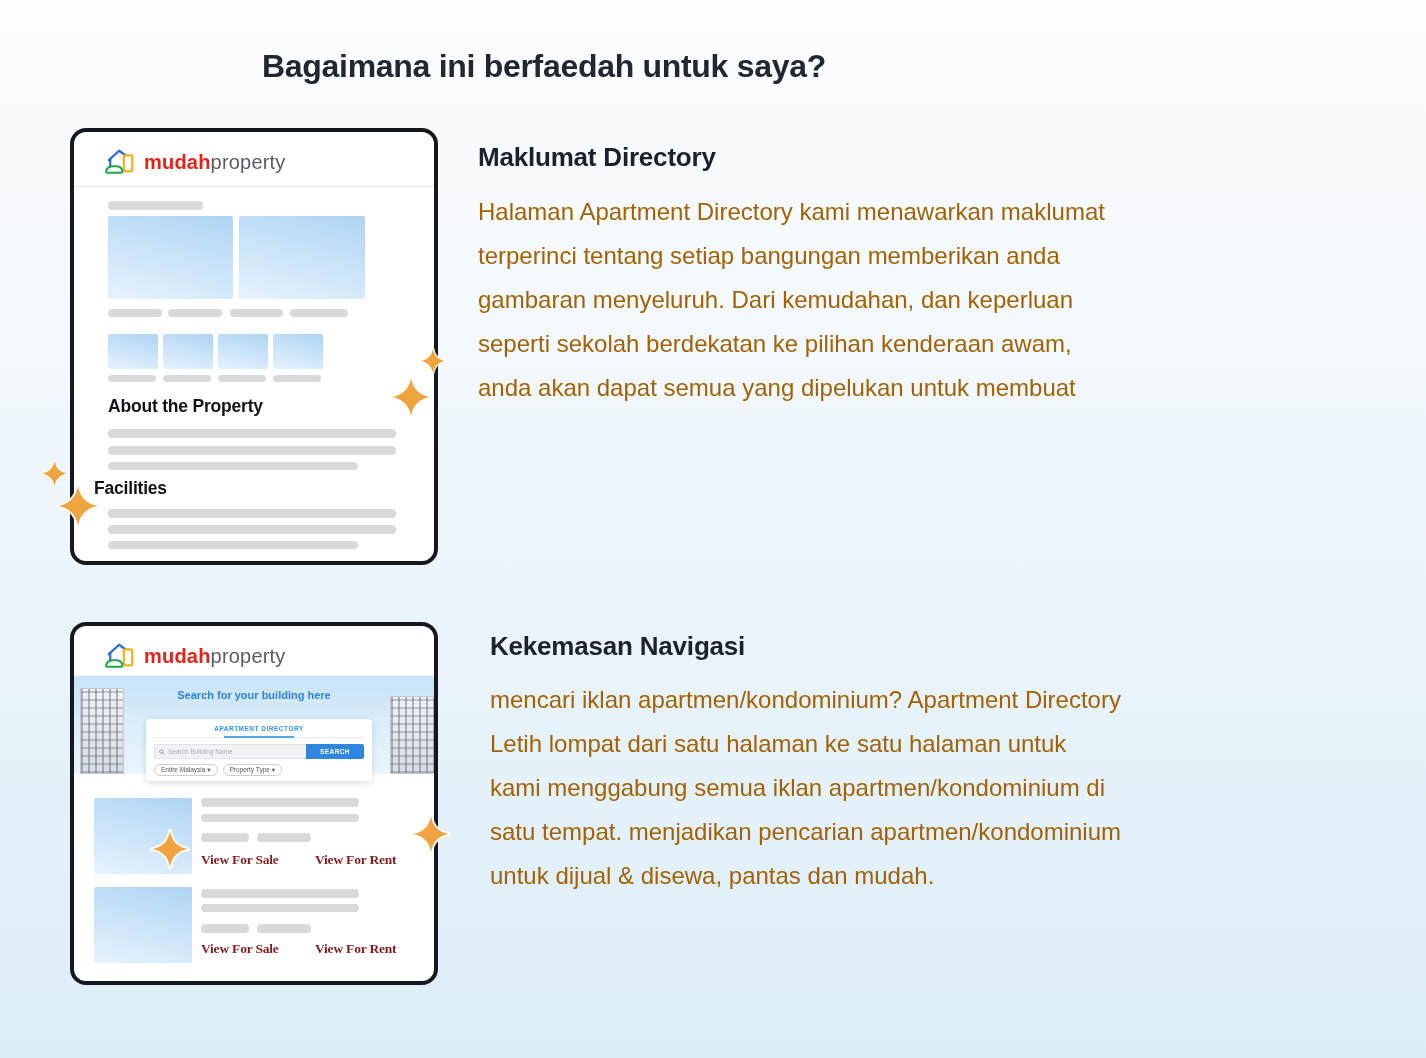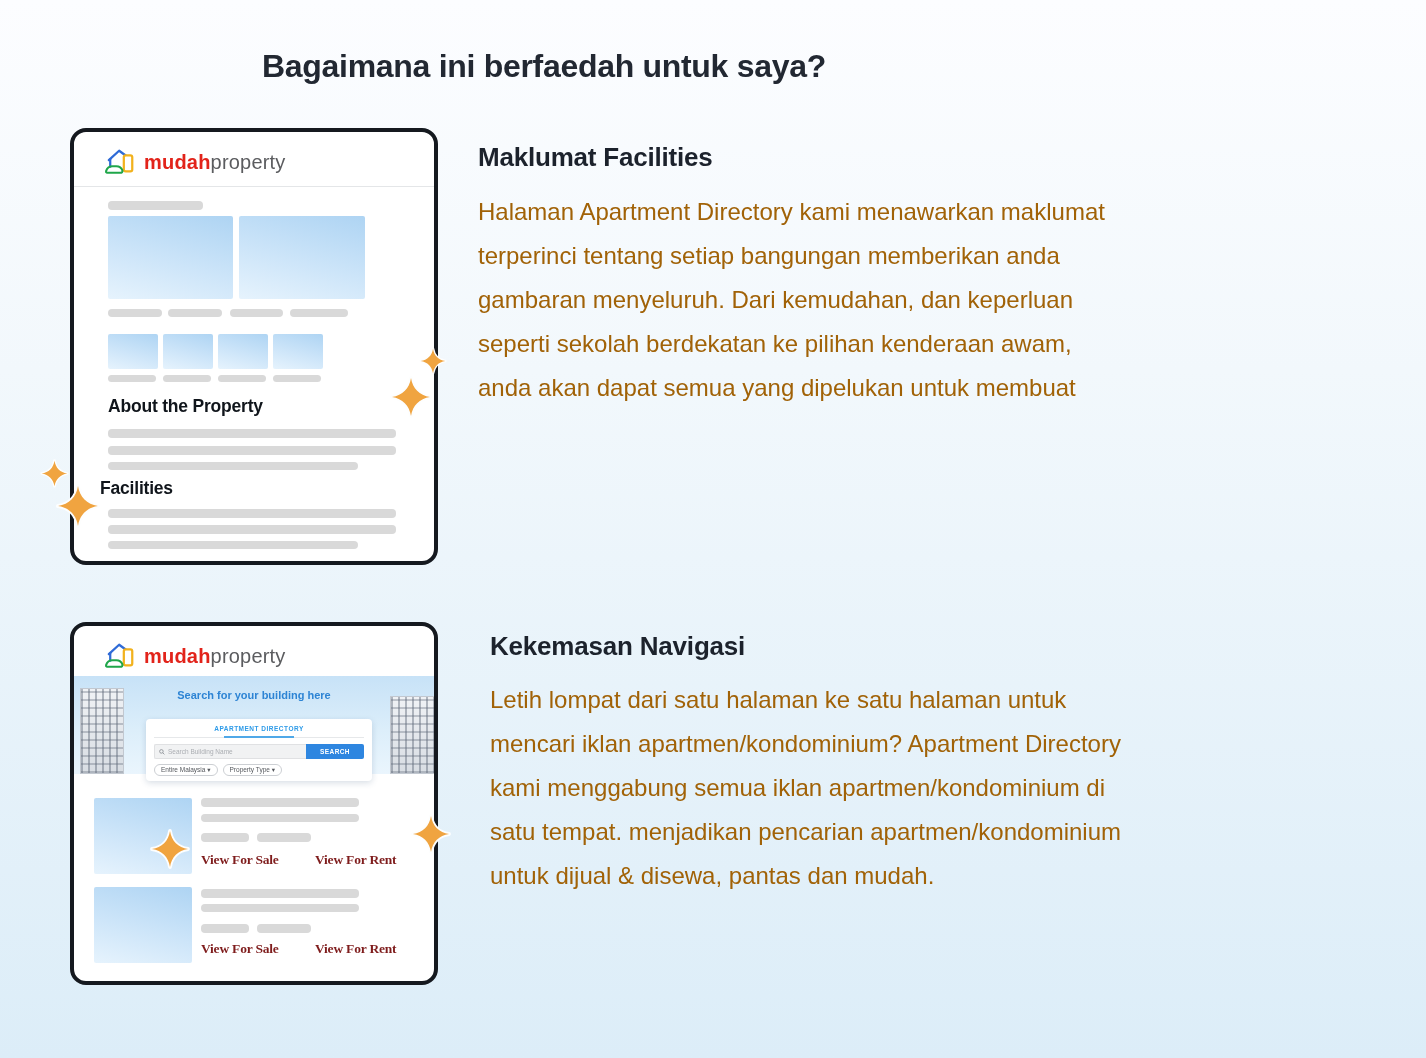--- a/index.html
+++ b/index.html
@@ -109,21 +109,21 @@
   <div class="bar" style="left:34px;top:243px;width:48px;height:7px"></div>
   <div class="bar" style="left:89px;top:243px;width:48px;height:7px"></div>
   <div class="bar" style="left:144px;top:243px;width:48px;height:7px"></div>
   <div class="bar" style="left:199px;top:243px;width:48px;height:7px"></div>
 
   <div class="mock-h" style="left:34px;top:264px">About the Property</div>
   <div class="bar" style="left:34px;top:297px;width:288px;height:9px"></div>
   <div class="bar" style="left:34px;top:314px;width:288px;height:9px"></div>
   <div class="bar" style="left:34px;top:330px;width:250px;height:8px"></div>
 
-  <div class="mock-h" style="left:26px;top:346px">Facilities</div>
+  <div class="mock-h" style="left:20px;top:346px">Facilities</div>
   <div class="bar" style="left:34px;top:377px;width:288px;height:9px"></div>
   <div class="bar" style="left:34px;top:393px;width:288px;height:9px"></div>
   <div class="bar" style="left:34px;top:409px;width:250px;height:8px"></div>
 </div>
 
 <div class="abs mock-card card2">
   <div class="mock-header">
     <svg class="logo-mark" viewBox="0 0 36 32">
       <path d="M5 14 L16 4 L27 12" fill="none" stroke="#2F6BD7" stroke-width="2.4" stroke-linecap="round" stroke-linejoin="round"></path>
       <path d="M6.5 13 L6.5 21" fill="none" stroke="#2F6BD7" stroke-width="2.4" stroke-linecap="round"></path>
@@ -189,29 +189,29 @@
 <svg class="sparkle" style="left:57px;top:485px;width:42px;height:42px" viewBox="0 0 40 40">
     <path d="M20 1 C21.6 11.5 28.5 18.4 39 20 C28.5 21.6 21.6 28.5 20 39 C18.4 28.5 11.5 21.6 1 20 C11.5 18.4 18.4 11.5 20 1 Z"></path>
   </svg>
 <svg class="sparkle" style="left:151px;top:830px;width:38px;height:38px" viewBox="0 0 40 40">
     <path d="M20 1 C21.6 11.5 28.5 18.4 39 20 C28.5 21.6 21.6 28.5 20 39 C18.4 28.5 11.5 21.6 1 20 C11.5 18.4 18.4 11.5 20 1 Z"></path>
   </svg>
 <svg class="sparkle" style="left:412px;top:815px;width:38px;height:38px" viewBox="0 0 40 40">
     <path d="M20 1 C21.6 11.5 28.5 18.4 39 20 C28.5 21.6 21.6 28.5 20 39 C18.4 28.5 11.5 21.6 1 20 C11.5 18.4 18.4 11.5 20 1 Z"></path>
   </svg>
 
-<h2 class="sec-h" style="left:478px;top:142px">Maklumat Facilities</h2>
+<h2 class="sec-h" style="left:478px;top:142px">Maklumat Directory</h2>
 <div class="sec-body" style="left:478px;top:190px">
   <div>Halaman Apartment Directory kami menawarkan maklumat</div>
   <div>terperinci tentang setiap bangungan memberikan anda</div>
   <div>gambaran menyeluruh. Dari kemudahan, dan keperluan</div>
   <div>seperti sekolah berdekatan ke pilihan kenderaan awam,</div>
   <div>anda akan dapat semua yang dipelukan untuk membuat</div>
 </div>
 
 <h2 class="sec-h" style="left:490px;top:631px">Kekemasan Navigasi</h2>
 <div class="sec-body" style="left:490px;top:678px">
+  <div>mencari iklan apartmen/kondominium? Apartment Directory</div>
   <div>Letih lompat dari satu halaman ke satu halaman untuk</div>
-  <div>mencari iklan apartmen/kondominium? Apartment Directory</div>
   <div>kami menggabung semua iklan apartmen/kondominium di</div>
   <div>satu tempat. menjadikan pencarian apartmen/kondominium</div>
   <div>untuk dijual &amp; disewa, pantas dan mudah.</div>
 </div>
 
 </body></html>

